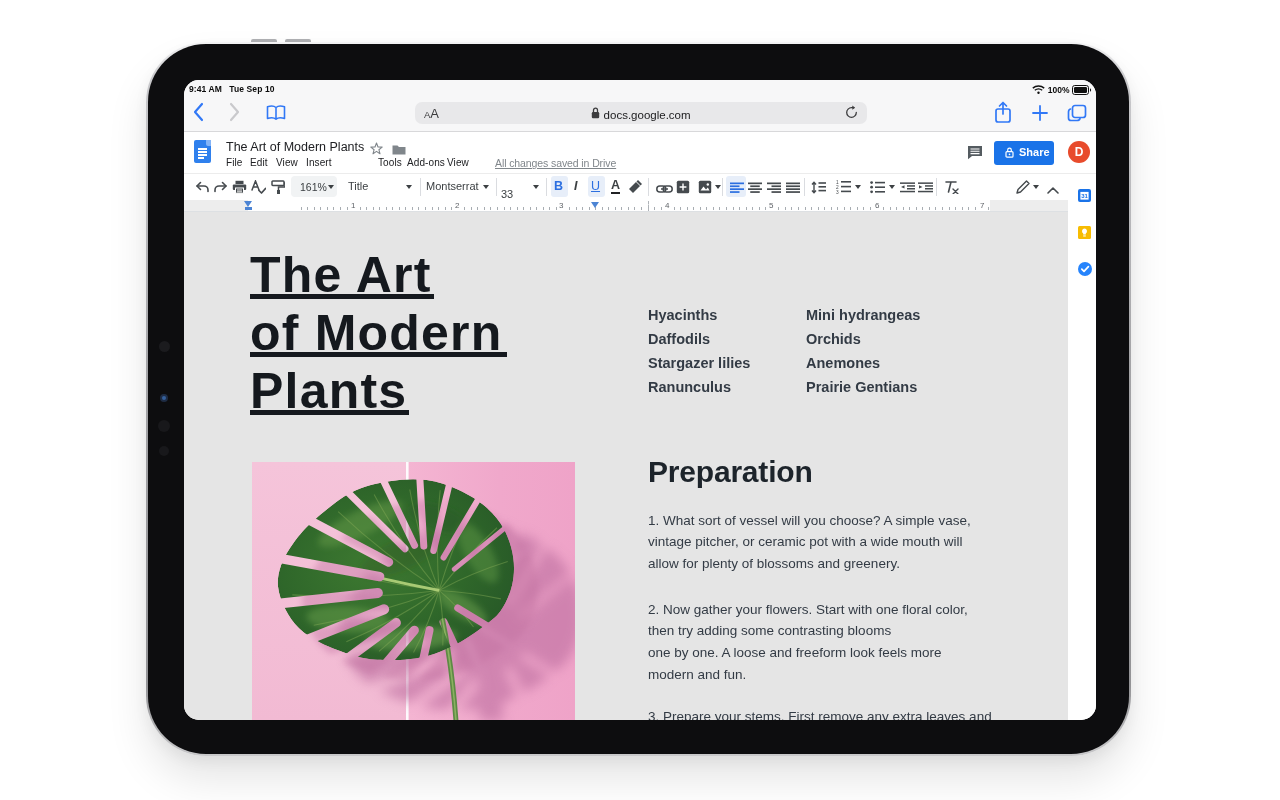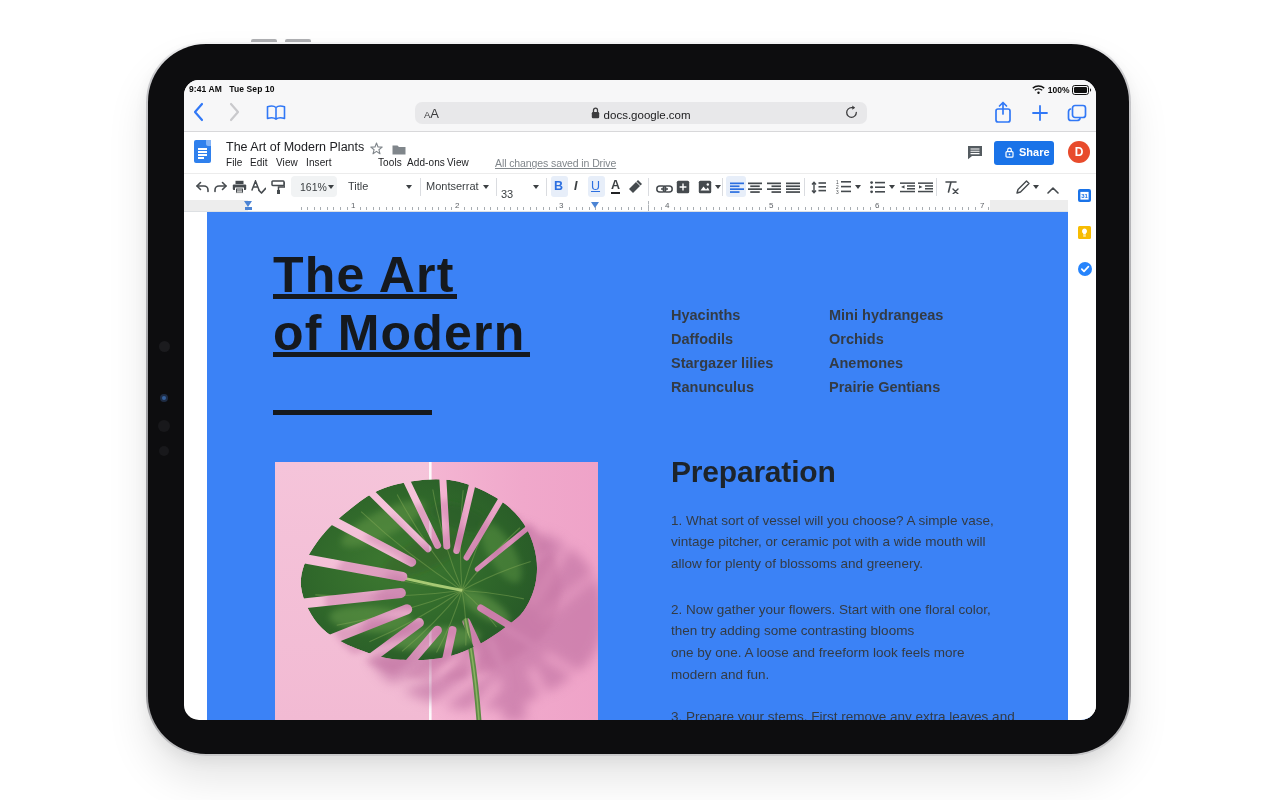--- a/index.html
+++ b/index.html
@@ -43,21 +43,21 @@
 .tt{position:absolute;font-size:11px;color:#3c4043;}
 .caret{position:absolute;width:0;height:0;border-left:3.5px solid transparent;border-right:3.5px solid transparent;border-top:4px solid #3c4043;top:11px;}
 .tsep{position:absolute;top:4px;width:1px;height:18px;background:#dadce0;}
 .hl{position:absolute;background:#e7eef9;border-radius:3px;top:2.5px;height:21px;}
 #zoombox{position:absolute;left:107px;top:2.5px;width:46px;height:21px;background:#f1f3f4;border-radius:4px;}
 #ruler{left:0;top:119.5px;width:884px;height:12px;background:#fff;border-bottom:0.5px solid #dde0e3;}
 #ruler .margin{position:absolute;top:0;height:11.5px;background:#ededed;}
 .rtick{position:absolute;top:7.5px;width:0.8px;height:3px;background:#a8adb2;}
 .rnum{position:absolute;top:1px;font-size:8px;color:#5f6368;}
 .rmark{position:absolute;width:0;height:0;border-left:4.5px solid transparent;border-right:4.5px solid transparent;border-top:6px solid #4c84d4;}
-#doc{left:0;top:131.5px;width:884px;height:508.5px;background:#3b82f6;overflow:hidden;margin-left:23px;}
+#doc{left:0;top:131.5px;width:884px;height:508.5px;background:#e5e5e5;overflow:hidden;}
 .bigline{position:absolute;left:66px;font-size:50px;font-weight:700;color:#15191e;letter-spacing:1.2px;white-space:nowrap;}
 .bigul{position:absolute;left:66px;height:4.8px;background:#15191e;}
 #photo{position:absolute;left:68px;top:250px;width:323px;height:259px;}
 .h2{position:absolute;font-size:30px;font-weight:700;color:#1d242b;white-space:nowrap;letter-spacing:-0.2px;}
 .flw{position:absolute;font-size:14.5px;font-weight:700;color:#333b45;line-height:24px;white-space:nowrap;}
 .para{position:absolute;font-size:13.5px;color:#333b45;line-height:21.75px;white-space:nowrap;}
 #sidebar{left:884px;top:93.5px;width:28px;height:546.5px;background:#fff;}
 .sbi{position:absolute;left:10px;}
 </style></head>
 <body>
@@ -409,20 +409,21 @@
         <div class="margin" style="left:0;width:64px;"></div>
         <div class="margin" style="left:806px;width:78px;"></div>
         <div class="rmark" style="left:59.5px;top:1px;"></div>
         <div style="position:absolute;left:60.5px;top:7px;width:7px;height:3.5px;background:#4c84d4;"></div>
         <div class="rmark" style="left:406.5px;top:2px;"></div>
         <div style="position:absolute;left:464px;top:1px;width:1px;height:10px;border-left:1px dashed #b0b4b9;"></div>
       </div>
   <div id="doc" class="abs">
 <div class="bigline" style="top:34.5px;">The Art</div>
 <div class="bigline" style="top:92.5px;">of Modern</div>
+<div class="bigline" style="top:150.5px;">Plants</div>
 <div class="bigul" style="top:82.5px;width:184px;"></div>
 <div class="bigul" style="top:140.5px;width:257px;"></div>
 <div class="bigul" style="top:198.5px;width:159px;"></div>
 <div id="photo"><svg width="323" height="259" viewBox="0 0 323 259">
 <defs>
  <radialGradient id="lg" cx="42%" cy="45%" r="78%">
    <stop offset="0%" stop-color="#3e7a31"></stop>
    <stop offset="50%" stop-color="#2f672a"></stop>
    <stop offset="100%" stop-color="#235126"></stop>
  </radialGradient>

